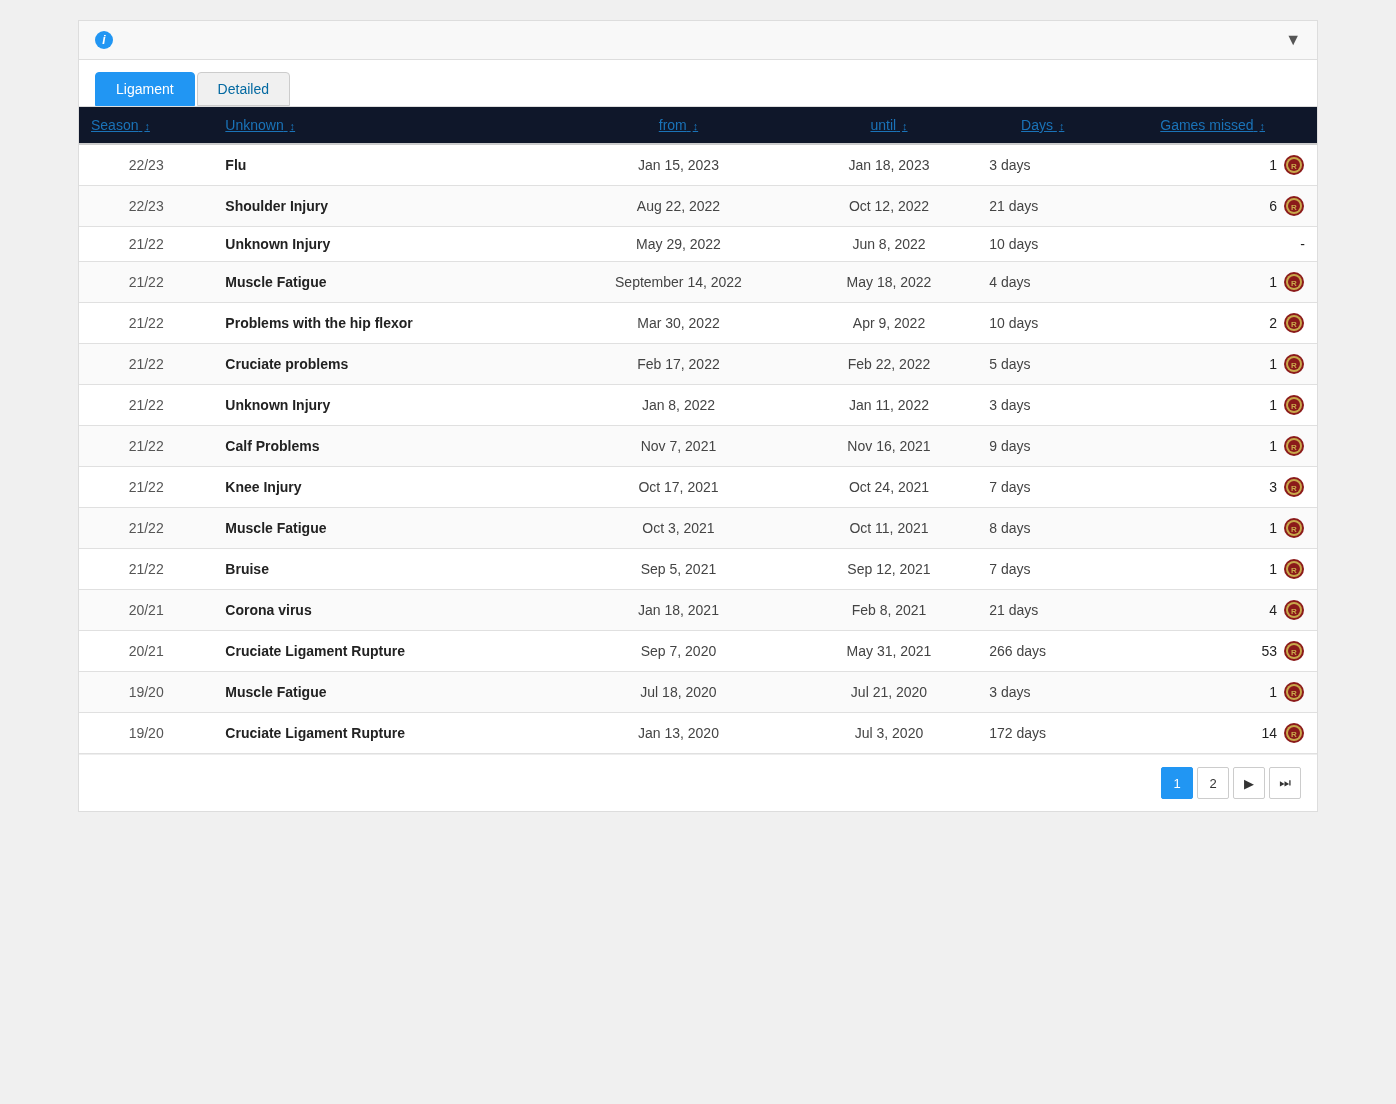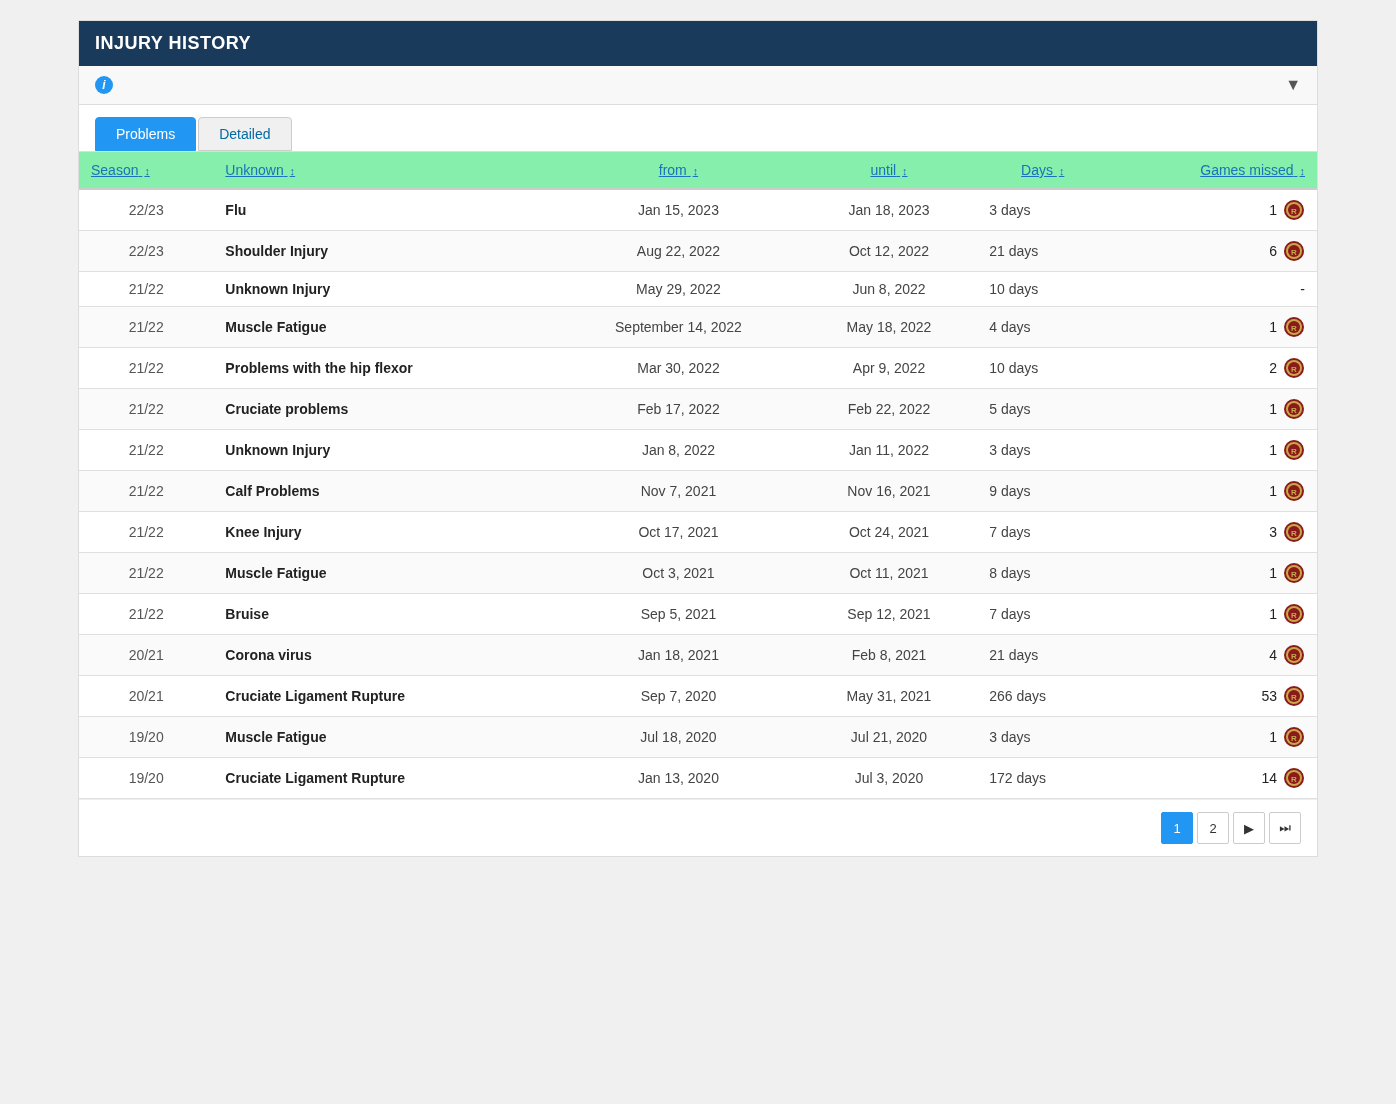--- a/index.html
+++ b/index.html
@@ -87,41 +87,41 @@
       border-color: #ccc;
     }
     .table-wrapper {
       padding: 0;
     }
     table {
       width: 100%;
       border-collapse: collapse;
     }
     thead tr {
-      background: #86efac;
+      background: #0f172a;
       border-bottom: 2px solid #ccc;
     }
     thead th {
       padding: 10px 12px;
       text-align: left;
       font-weight: normal;
     }
     thead th a {
       color: #1a73b8;
       text-decoration: underline;
       cursor: pointer;
       font-weight: normal;
     }
     thead th .sort-icon {
       font-size: 11px;
       color: #1a73b8;
       margin-left: 2px;
     }
     thead th.right {
-      text-align: right;
+      text-align: center;
     }
     thead th.center {
       text-align: center;
     }
     tbody tr {
       border-bottom: 1px solid #e0e0e0;
     }
     tbody tr:nth-child(even) {
       background: #fafafa;
     }
@@ -186,36 +186,33 @@
     .page-btn.active {
       background: #2196F3;
       color: #fff;
       border-color: #2196F3;
     }
   </style>
 </head>
 <body>
 
 <div class="container">
-  <div class="header">
-    <span>INJURY HISTORY</span>
-  </div>
 
   <div class="info-bar">
     <div class="info-bar-left">
       <div class="info-icon">
         <span>i</span>
       </div>
     </div>
     <span class="info-chevron">▼</span>
   </div>
 
   <div class="tabs">
     <div class="tab active">
-      <span>Problems</span>
+      <span>Ligament</span>
     </div>
     <div class="tab inactive">
       <span>Detailed</span>
     </div>
   </div>
 
   <div class="table-wrapper">
     <table>
       <thead>
         <tr>

